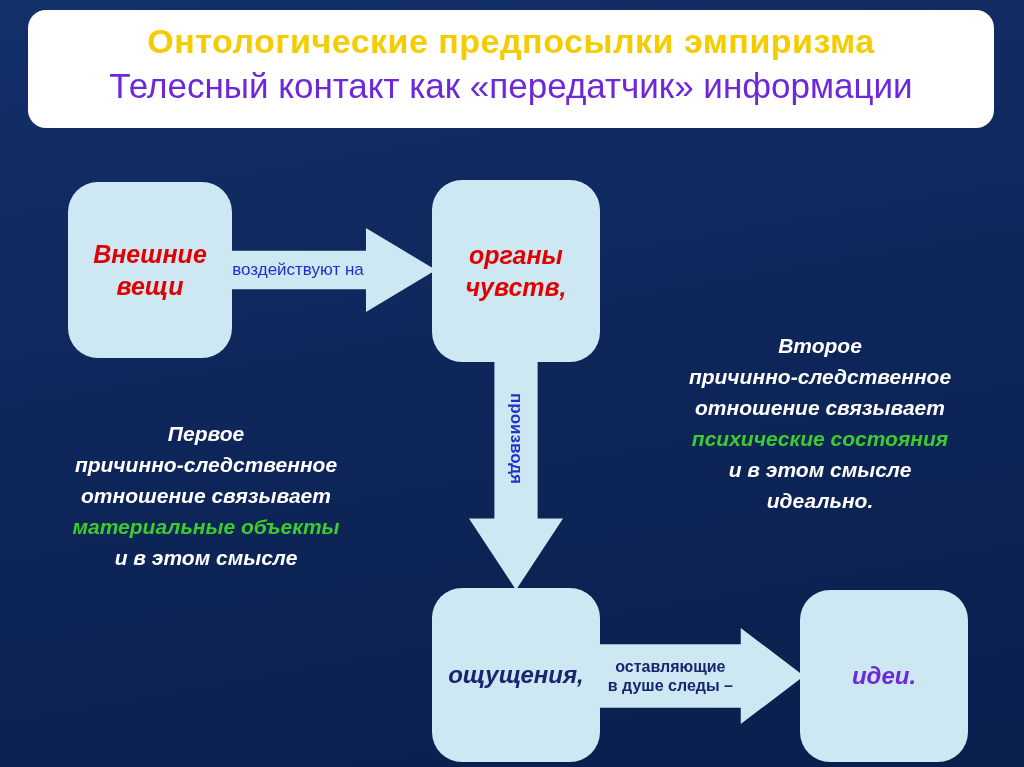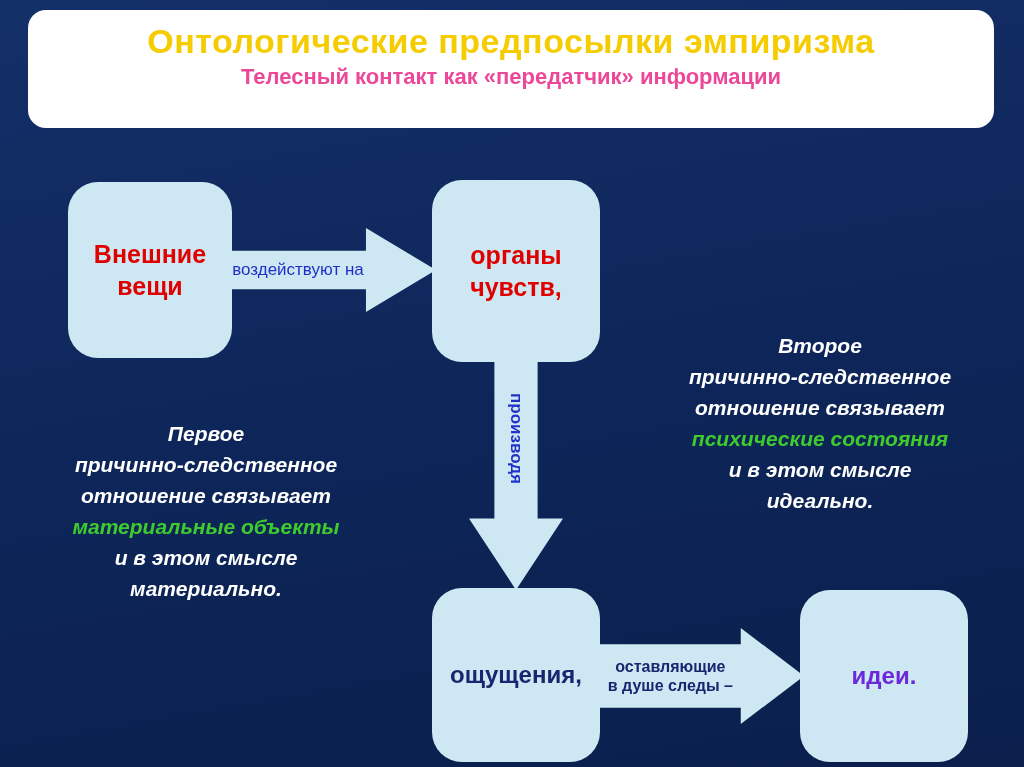--- a/index.html
+++ b/index.html
@@ -24,37 +24,38 @@
     padding-top: 9px;
   }
   .slide-title {
     font-size: 34px;
     font-weight: bold;
     color: #f5cc00;
     line-height: 1.3;
     letter-spacing: 0.5px;
   }
   .slide-subtitle {
-    font-size: 22px;
-    font-weight: bold;
-    color: #ec4899;
+    font-size: 35px;
+    font-weight: normal;
+    color: #6d28d9;
     line-height: 1.3;
   }
 
   
   .node {
     position: absolute;
     background: #cde8f2;
     border-radius: 30px;
     display: flex;
     align-items: center;
     justify-content: center;
     text-align: center;
     font-weight: bold;
     padding: 0 12px;
+    font-style: italic;
   }
   .node-external { left: 68px;  top: 182px; width: 164px; height: 176px; color: #e00000; font-size: 25px; line-height: 1.3; }
   .node-organs   { left: 432px; top: 180px; width: 168px; height: 182px; color: #e00000; font-size: 25px; line-height: 1.3; }
   .node-sensations { left: 432px; top: 588px; width: 168px; height: 174px; color: #17266e; font-size: 24px; }
   .node-ideas    { left: 800px; top: 590px; width: 168px; height: 172px; color: #6d28d9; font-size: 24px; }
 
   
   .arrow { position: absolute; background: #cde8f2; }
   .arrow-affect {
     left: 230px; top: 228px; width: 206px; height: 84px;
@@ -133,21 +134,20 @@
       <span>в душе следы –</span>
     </div>
   </div>
 
   <div class="note note-left">
     <div>Первое</div>
     <div>причинно-следственное</div>
     <div>отношение связывает</div>
     <div class="highlight">материальные объекты</div>
     <div>и в этом смысле</div>
-    <div>материально.</div>
   </div>
 
   <div class="note note-right">
     <div>Второе</div>
     <div>причинно-следственное</div>
     <div>отношение связывает</div>
     <div class="highlight">психические состояния</div>
     <div>и в этом смысле</div>
     <div>идеально.</div>
   </div>

